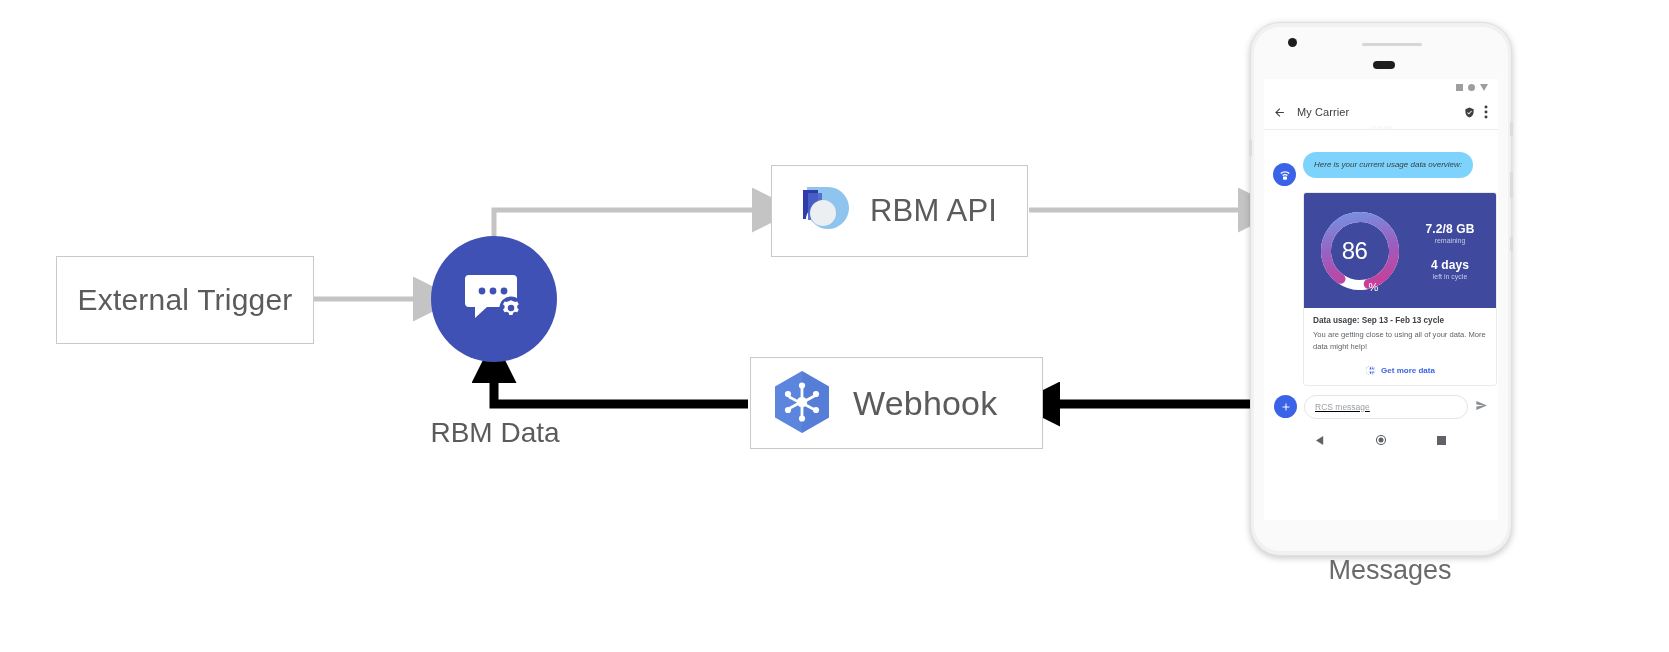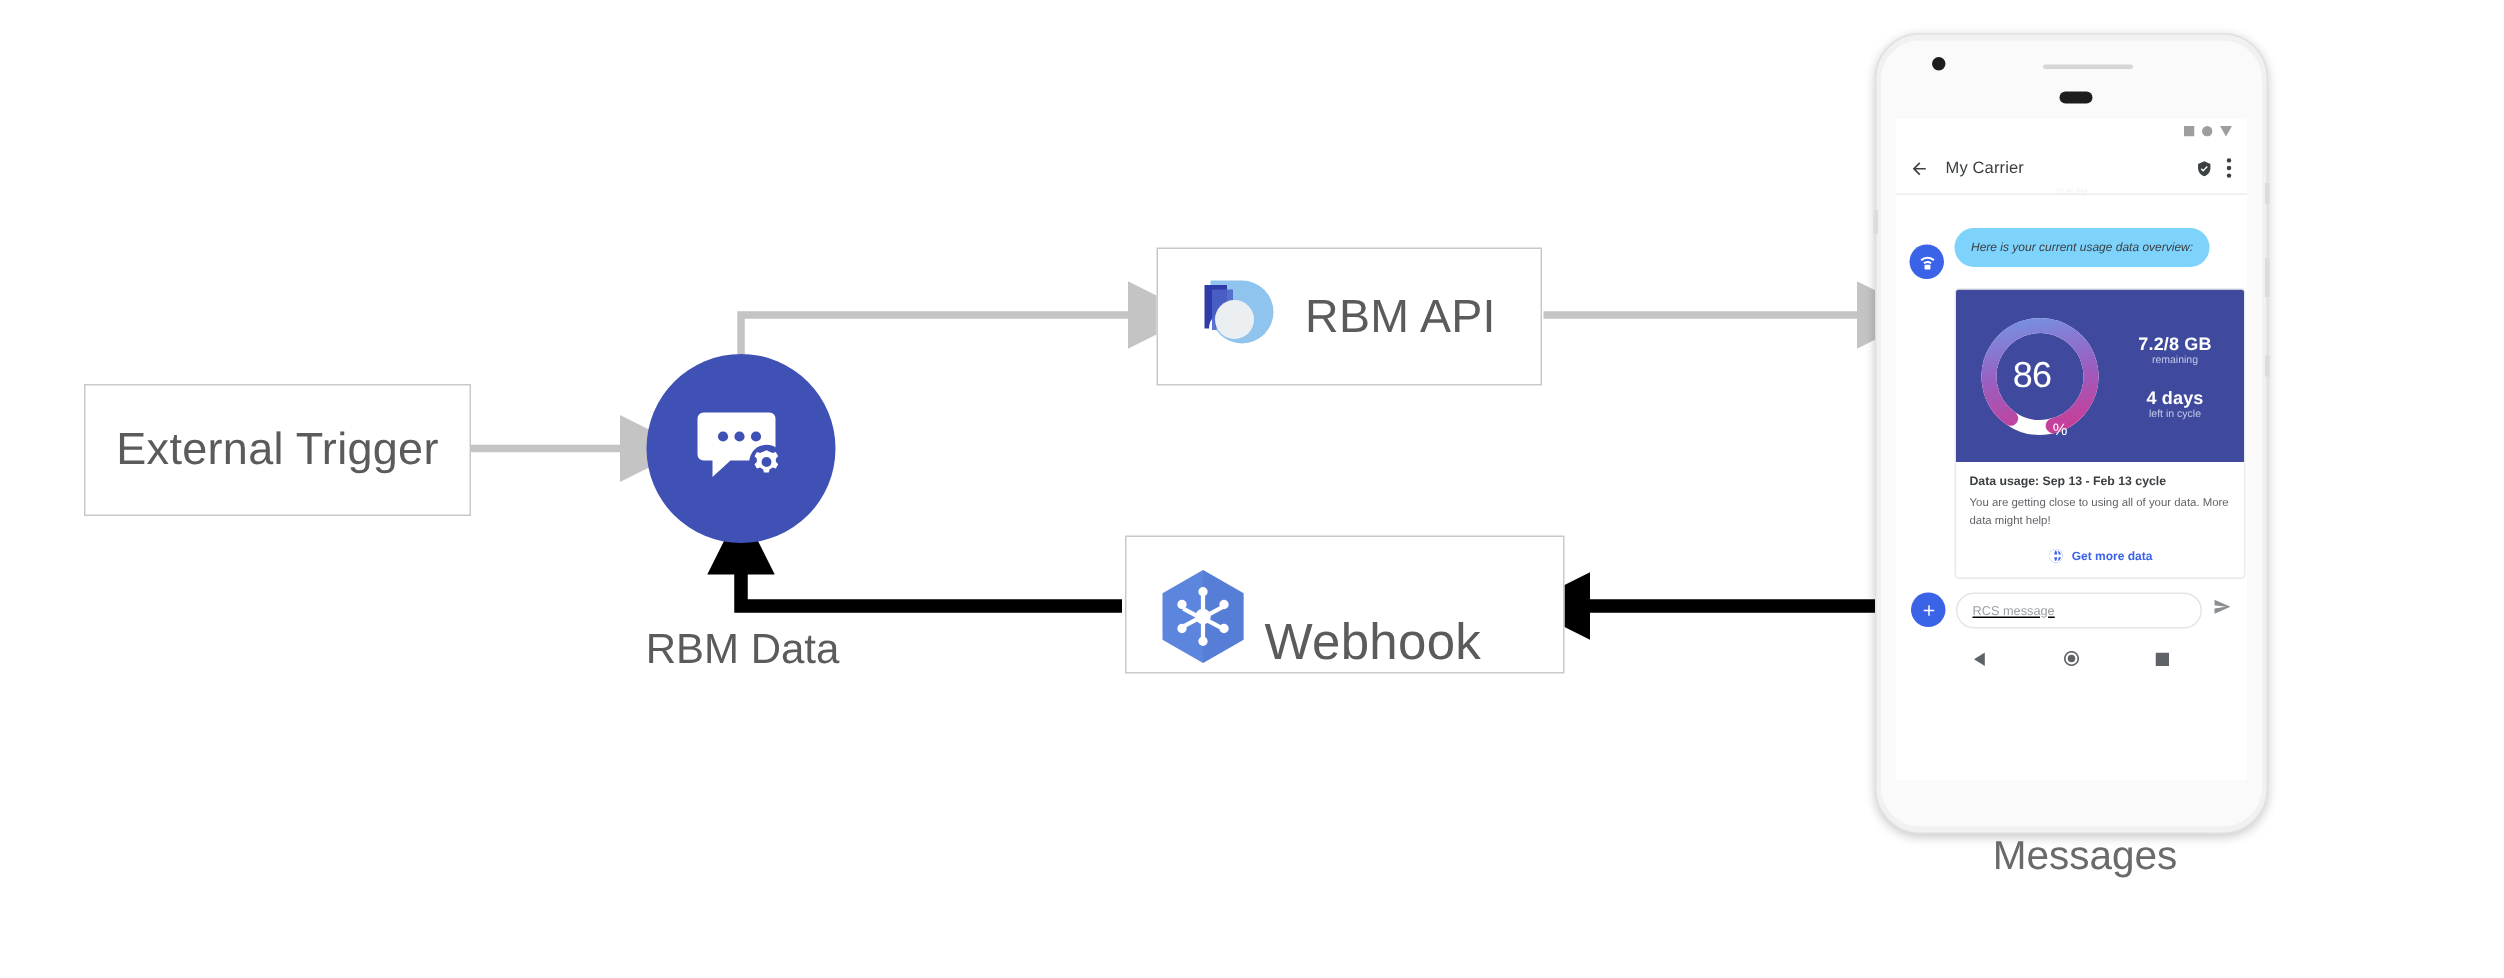--- a/index.html
+++ b/index.html
@@ -56,22 +56,21 @@
   }
   #rbm-api .node-label { font-size: 31px; }
 
   
   #webhook {
     left: 750px;
     top: 357px;
     width: 293px;
     height: 92px;
     padding-left: 16px;
-    gap: 6px;
-    align-items: flex-end;
+    gap: 16px;
   }
   #webhook .node-label { font-size: 34px; }
 
   
   #rbm-agent-circle {
     position: absolute;
     left: 431px;
     top: 236px;
     width: 126px;
     height: 126px;

